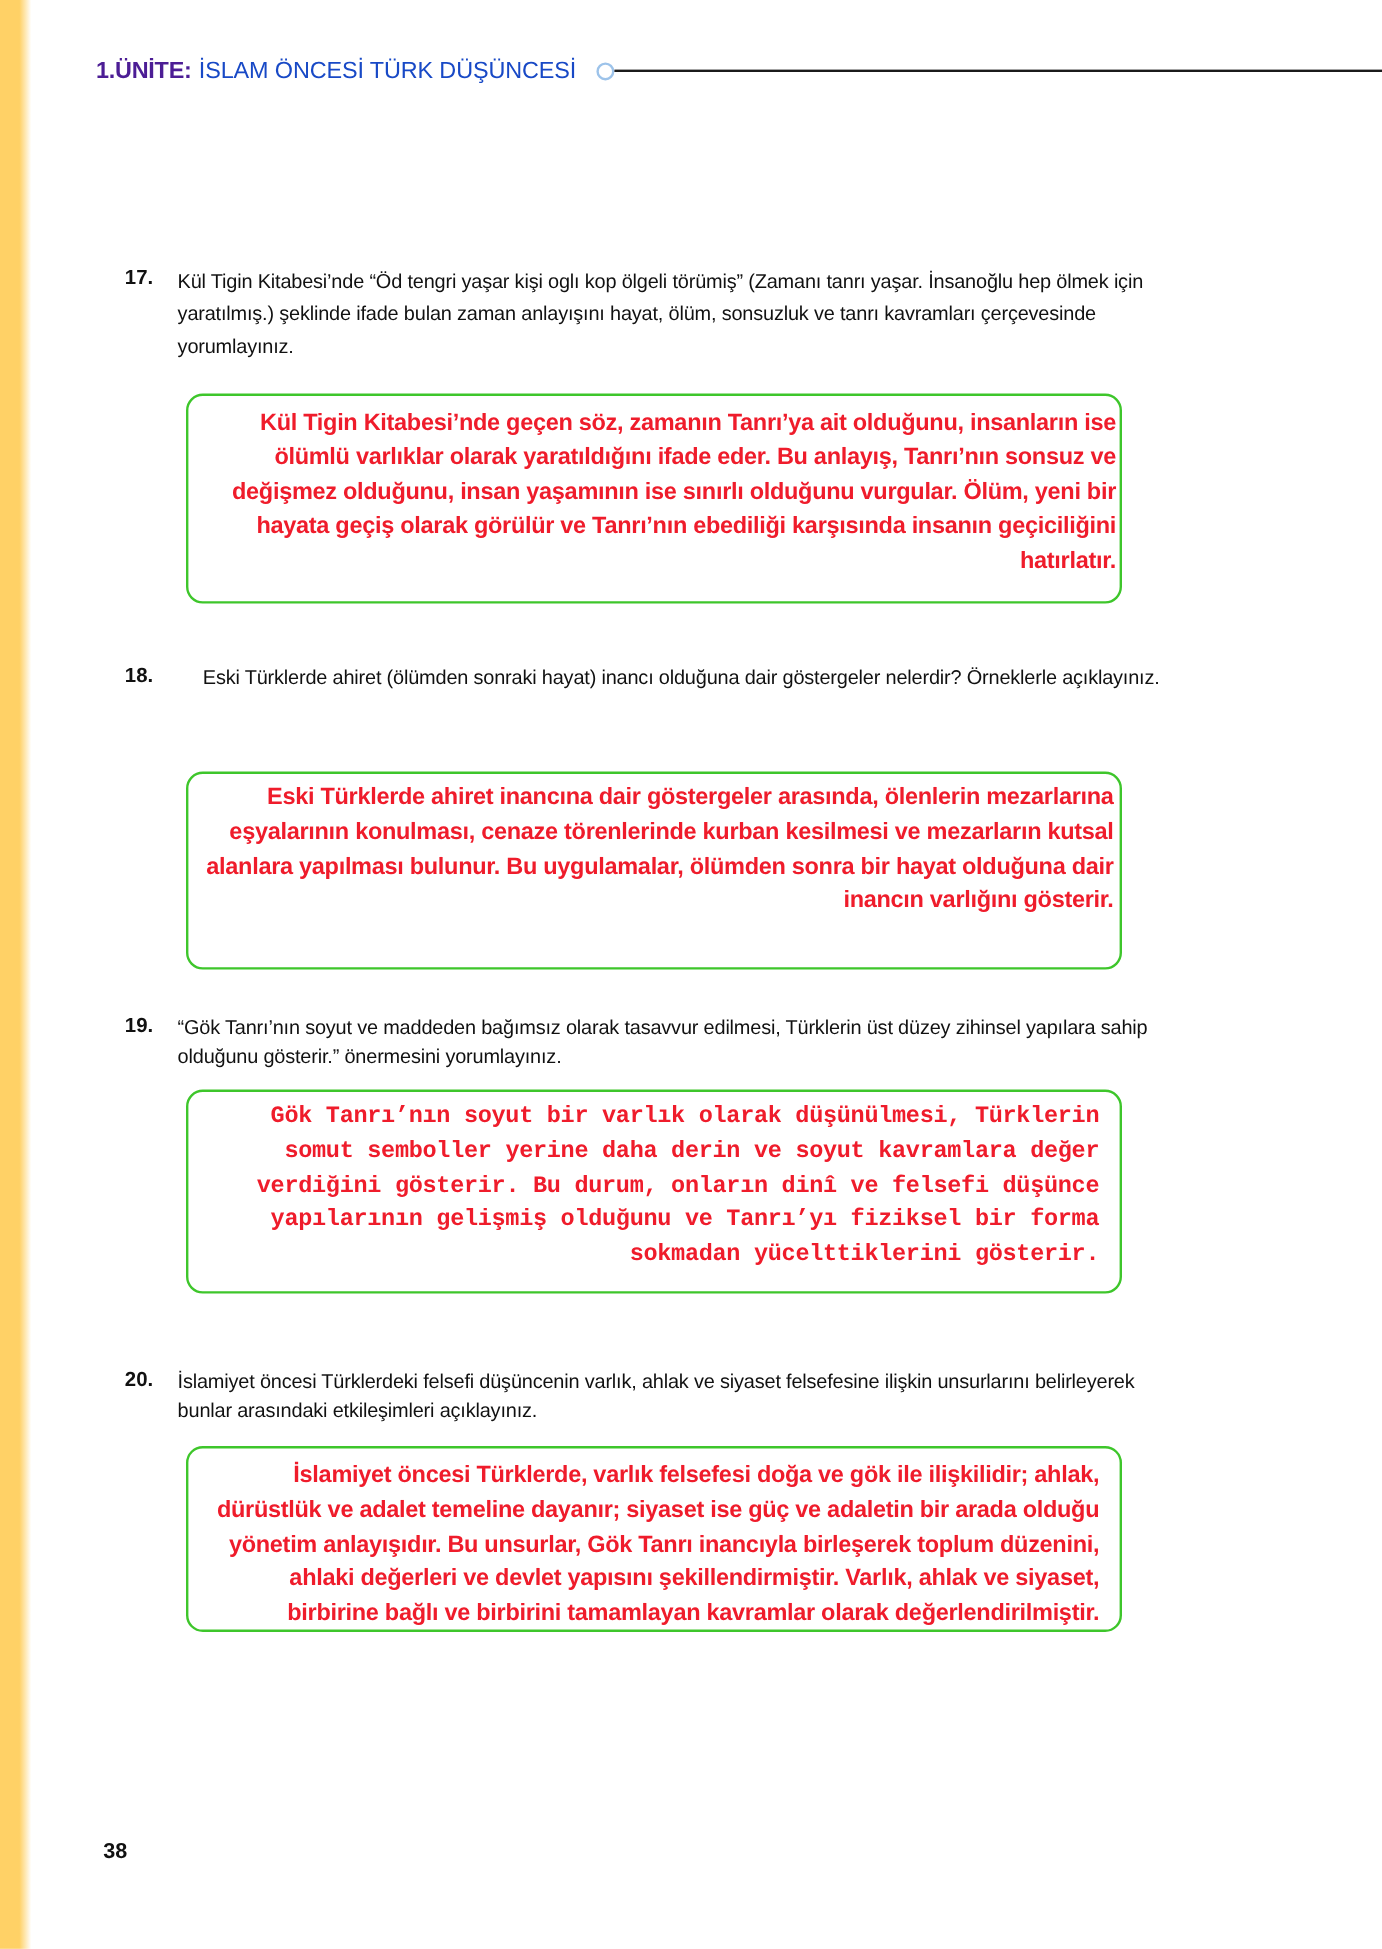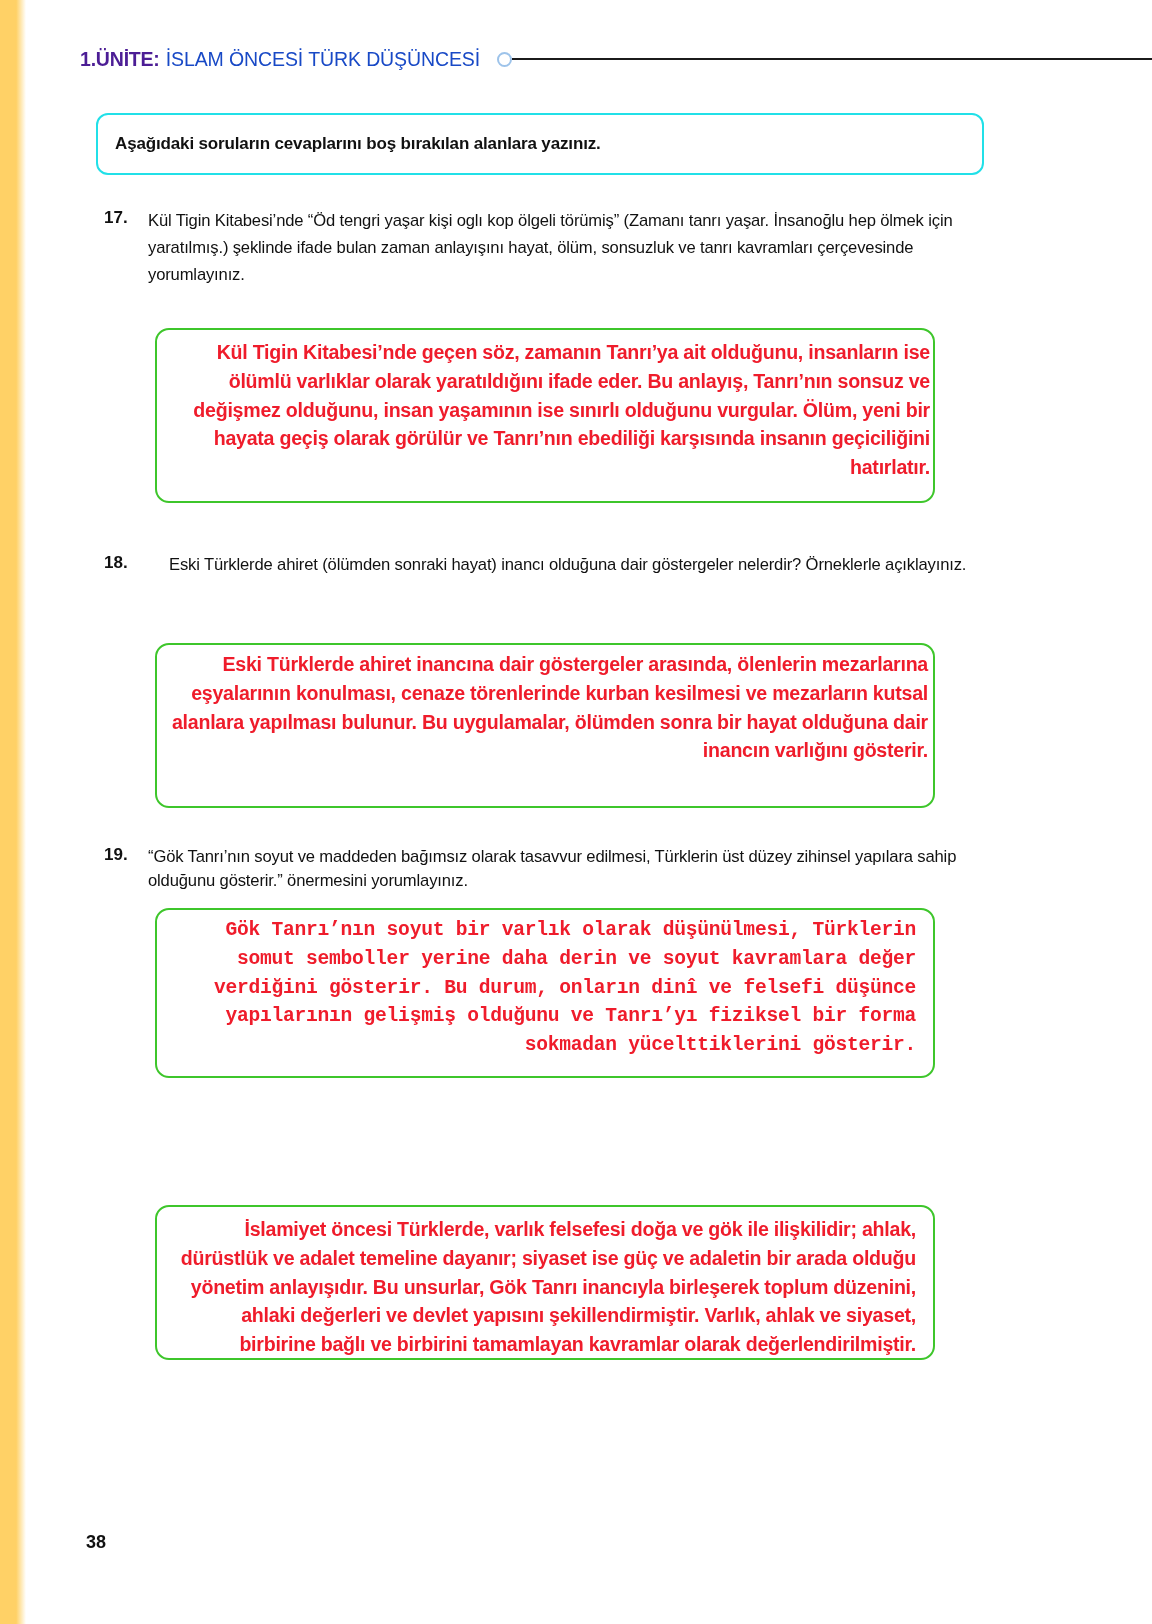--- a/index.html
+++ b/index.html
@@ -149,43 +149,44 @@
 
 <div class="page">
 
   <div class="header">
     <span class="header-unit">1.ÜNİTE:</span>
     <span class="header-title">İSLAM ÖNCESİ TÜRK DÜŞÜNCESİ</span>
     <span class="header-dot"></span>
     <span class="header-rule"></span>
   </div>
 
-  <div class="instruction-box">
-    <span class="instruction-text">Aşağıdaki soruların cevaplarını boş bırakılan alanlara yazınız.</span>
-  </div>
 
-  <div class="question" style="left:96px; top:208px; width:900px;">
+  <div class="question" style="left:96px; top:222px; width:900px;">
     <span class="q-number">17.</span>
     <span class="q-text" style="width:840px;">Kül Tigin Kitabesi’nde  “Öd tengri yaşar kişi oglı kop ölgeli törümiş” (Zamanı tanrı yaşar. İnsanoğlu hep ölmek için yaratılmış.) şeklinde ifade bulan zaman anlayışını hayat, ölüm, sonsuzluk ve tanrı kavramları çerçevesinde yorumlayınız.</span>
   </div>
   <div class="answer-box" style="left:155px; top:328px; width:780px; height:175px;"></div>
   <div class="answer-text" style="left:170px; top:338px; width:760px;">Kül Tigin Kitabesi’nde geçen söz, zamanın Tanrı’ya ait olduğunu, insanların ise ölümlü varlıklar olarak yaratıldığını ifade eder. Bu anlayış, Tanrı’nın sonsuz ve değişmez olduğunu, insan yaşamının ise sınırlı olduğunu vurgular. Ölüm, yeni bir hayata geçiş olarak görülür ve Tanrı’nın ebediliği karşısında insanın geçiciliğini hatırlatır.</div>
 
   <div class="question" style="left:96px; top:553px; width:900px;gap:21px;">
     <span class="q-number">18.</span>
     <span class="q-text" style="width:840px; line-height:1.45;">Eski Türklerde ahiret (ölümden sonraki hayat) inancı olduğuna dair göstergeler nelerdir? Örneklerle açıklayınız.</span>
   </div>
   <div class="answer-box" style="left:155px; top:643px; width:780px; height:165px;"></div>
   <div class="answer-text" style="left:168px; top:650px; width:760px;"> Eski Türklerde ahiret inancına dair göstergeler arasında, ölenlerin mezarlarına eşyalarının konulması, cenaze törenlerinde kurban kesilmesi ve mezarların kutsal alanlara yapılması bulunur. Bu uygulamalar, ölümden sonra bir hayat olduğuna dair inancın varlığını gösterir.</div>
 
   <div class="question" style="left:96px; top:845px; width:900px;">
     <span class="q-number">19.</span>
     <span class="q-text" style="width:840px; line-height:1.45;">“Gök Tanrı’nın soyut ve maddeden bağımsız olarak tasavvur edilmesi, Türklerin üst düzey zihinsel yapılara sahip olduğunu gösterir.” önermesini yorumlayınız.</span>
   </div>
   <div class="answer-box" style="left:155px; top:908px; width:780px; height:170px;"></div>
   <div class="answer-text" style="left:168px; top:916px; width:748px;font-family:Liberation Mono, monospace;">Gök Tanrı’nın soyut bir varlık olarak düşünülmesi, Türklerin somut semboller yerine daha derin ve soyut kavramlara değer verdiğini gösterir. Bu durum, onların dinî ve felsefi düşünce yapılarının gelişmiş olduğunu ve Tanrı’yı fiziksel bir forma sokmadan yücelttiklerini gösterir.</div>
 
+  <div class="question" style="left:96px; top:1140px; width:900px;">
+    <span class="q-number">20.</span>
+    <span class="q-text" style="width:840px; line-height:1.45;">İslamiyet öncesi Türklerdeki felsefi düşüncenin varlık, ahlak ve siyaset felsefesine ilişkin unsurlarını belirleyerek bunlar arasındaki etkileşimleri açıklayınız.</span>
+  </div>
   <div class="answer-box" style="left:155px; top:1205px; width:780px; height:155px;"></div>
   <div class="answer-text" style="left:168px; top:1215px; width:748px;">İslamiyet öncesi Türklerde, varlık felsefesi doğa ve gök ile ilişkilidir; ahlak, dürüstlük ve adalet temeline dayanır; siyaset ise güç ve adaletin bir arada olduğu yönetim anlayışıdır. Bu unsurlar, Gök Tanrı inancıyla birleşerek toplum düzenini, ahlaki değerleri ve devlet yapısını şekillendirmiştir. Varlık, ahlak ve siyaset, birbirine bağlı ve birbirini tamamlayan kavramlar olarak değerlendirilmiştir.</div>
 
   <div class="folio">38</div>
 
 </div>
 
 </body></html>

